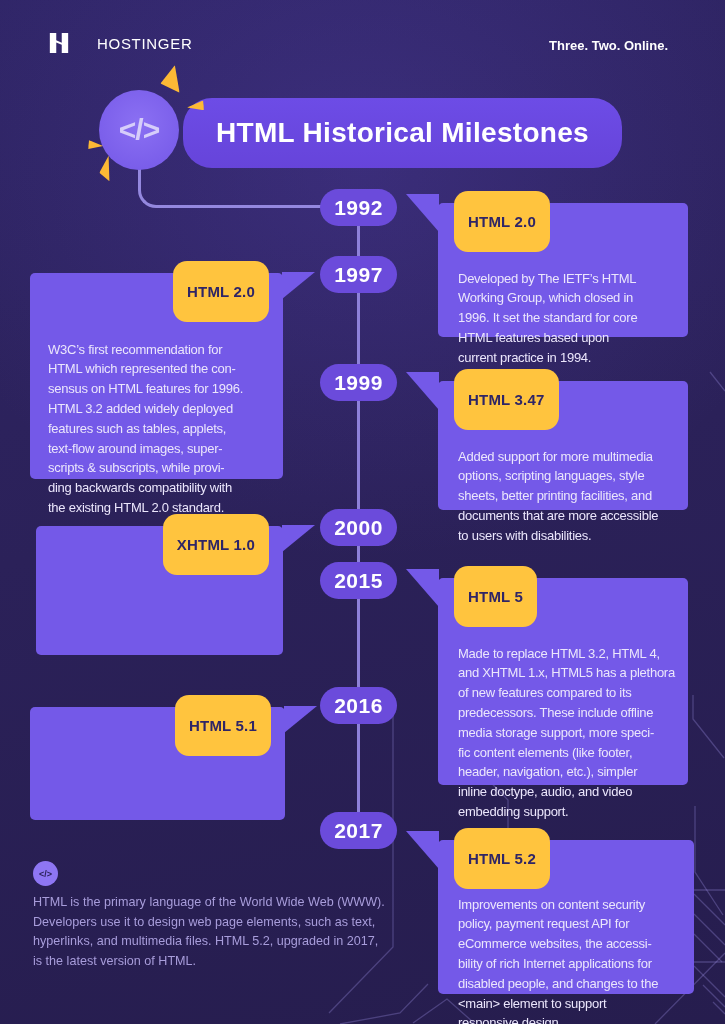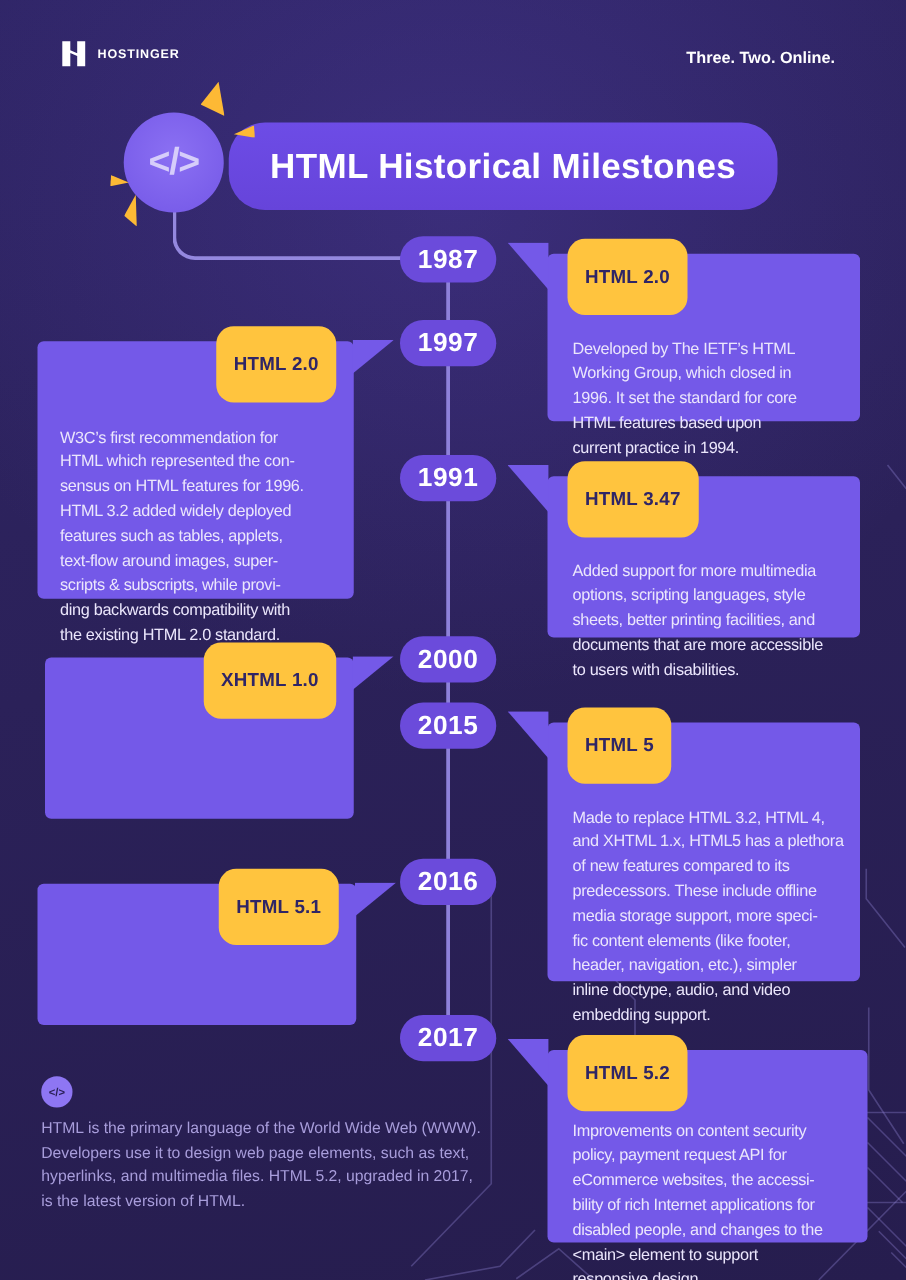--- a/index.html
+++ b/index.html
@@ -7,21 +7,21 @@
     position:relative;width:725px;height:1024px;overflow:hidden;
     font-family:"Liberation Sans",sans-serif;
     background:
       radial-gradient(90% 55% at 50% 16%, rgba(94,72,190,.28), rgba(0,0,0,0) 70%),
       linear-gradient(168deg,#2f2566 0%,#2b2159 48%,#261d4e 100%);
   }
   .deco{position:absolute;left:0;top:0;z-index:0;pointer-events:none;}
 
   
   .brand{position:absolute;left:48px;top:32px;display:flex;align-items:center;gap:8px;z-index:5;}
-  .brand-name{color:#fff;font-weight:bold;font-size:10px;letter-spacing:.7px;}
+  .brand-name{color:#fff;font-weight:normal;font-size:15px;letter-spacing:.7px;margin-left:19px;}
   .tagline{position:absolute;right:57px;top:38px;color:#fff;font-weight:bold;font-size:13px;z-index:5;}
 
   
   .title-pill{position:absolute;left:183px;top:98px;width:439px;height:70px;border-radius:29px;
     background:linear-gradient(180deg,#6d4ce6,#6644da);z-index:5;display:flex;align-items:center;justify-content:center;}
   .title-pill span{color:#fff;font-weight:bold;font-size:28px;letter-spacing:.3px;}
   .title-circle{position:absolute;left:99px;top:90px;width:80px;height:80px;border-radius:50%;z-index:6;
     background:radial-gradient(circle at 50% 42%,#8b70f3 0%,#7a5eea 72%,#7156e2 100%);
     display:flex;align-items:center;justify-content:center;}
   .code-glyph{color:#d6cdfa;font-weight:bold;font-size:30px;letter-spacing:-1px;}
@@ -101,23 +101,23 @@
   <div class="title-circle">
     <span class="code-glyph">&lt;/&gt;</span>
   </div>
   <div class="spark s1"></div>
   <div class="spark s2"></div>
   <div class="spark s3"></div>
   <div class="spark s4"></div>
 
   <div class="timeline-line"></div>
 
-  <div class="year-pill" style="top:189px">1987</div>
+  <div class="year-pill" style="top:189px">1992</div>
   <div class="year-pill" style="top:256px">1997</div>
-  <div class="year-pill" style="top:364px">1991</div>
+  <div class="year-pill" style="top:364px">1999</div>
   <div class="year-pill" style="top:509px">2000</div>
   <div class="year-pill" style="top:562px">2015</div>
   <div class="year-pill" style="top:687px">2016</div>
   <div class="year-pill" style="top:812px">2017</div>
 
   <div class="callout right" style="left:438px;top:203px;width:250px;height:134px">
     <div class="callout-label">HTML 2.0</div>
     <div class="callout-text">Developed by The IETF’s HTML
 Working Group, which closed in
 1996. It set the standard for core

